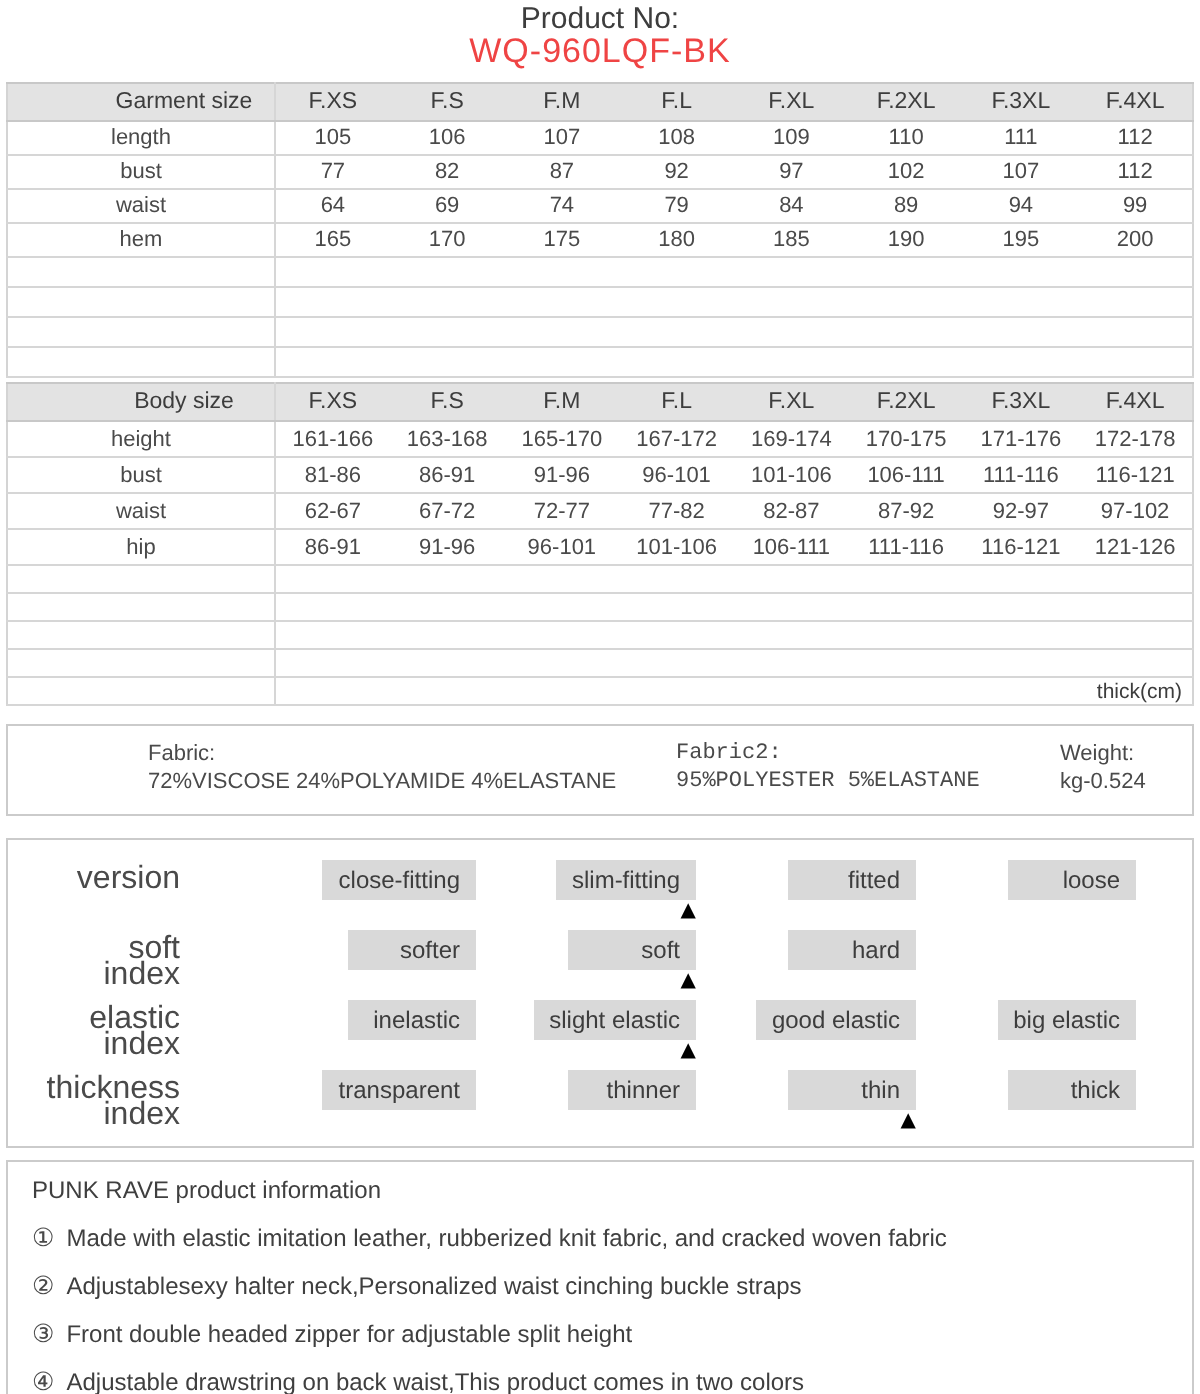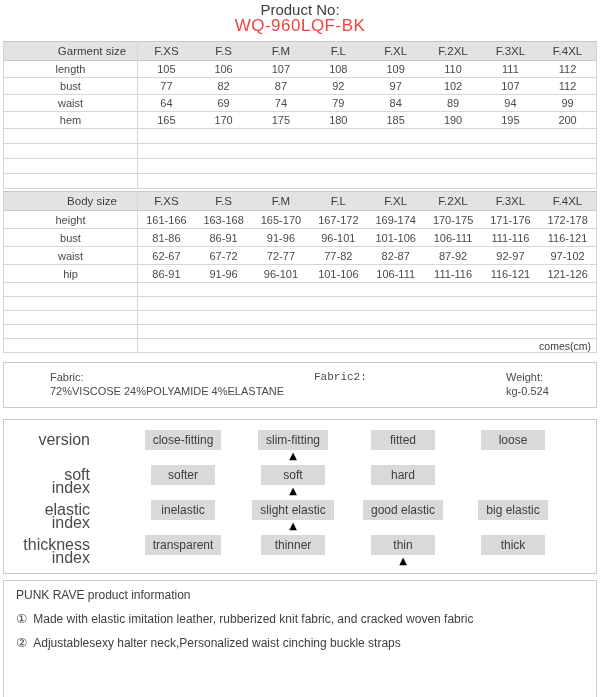--- a/index.html
+++ b/index.html
@@ -29,31 +29,31 @@
   .garment-size tr.empty td{height:14px;}
   .body-size tr.data td{height:17px;}
   .body-size tr.empty td{height:13px;}
   .body-size tr.unitrow td{height:13px;}
   .body-size td.unit{text-align:right;padding-right:5px;font-size:10.5px;color:#3d3d3d;}
 
   
   .fabric{margin-top:9px;border:1px solid #cbcbcb;display:flex;
     padding:7px 0 9px;font-size:11px;line-height:14px;color:#4a4a4a;}
   .fabric-item{box-sizing:border-box;}
-  .fabric-item.f0{margin-left:46px;width:264px;}
+  .fabric-item.f0{margin-left:70px;width:264px;}
   .fabric-item.f1{width:192px;font-family:Liberation Mono, monospace;}
   .fabric-item.f2{flex:1;}
 
   
   .attrs{margin-top:11px;border:1px solid #cbcbcb;padding:10px 0 3px;}
   .attr-row{display:flex;align-items:flex-start;margin-bottom:4px;}
   .attr-label{width:86px;padding:3px 24px 0 0;text-align:right;
     font-size:16px;line-height:13px;color:#4a4a4a;flex:none;}
   .attr-opts{display:flex;width:440px;margin-left:14px;}
-  .opt-cell{width:110px;text-align:center;}
+  .opt-cell{width:110px;text-align:right;}
   .opt-btn{display:inline-block;background:#d9d9d9;color:#3d3d3d;
     font-size:12px;line-height:20px;min-width:64px;padding:0 8px;box-sizing:border-box;}
   .opt-arrow{font-size:10px;line-height:11px;height:11px;color:#000;
     visibility:hidden;font-family:"DejaVu Sans", sans-serif;}
   .opt-cell.selected .opt-arrow{visibility:visible;}
 
   
   .info{margin-top:6px;border:1px solid #cbcbcb;padding:7px 12px;
     font-size:12px;color:#3f3f3f;box-sizing:border-box;height:126px;}
   .info-title{line-height:14px;}
@@ -218,32 +218,33 @@
         <tr class="empty">
           <td class="rowlabel"></td>
           <td colspan="8"></td>
         </tr>
         <tr class="empty">
           <td class="rowlabel"></td>
           <td colspan="8"></td>
         </tr>
         <tr class="unitrow">
           <td class="rowlabel"></td>
-          <td colspan="8" class="unit">comes(cm)</td>
+          <td colspan="8" class="unit">thick(cm)</td>
         </tr>
       </tbody>
     </table>
 
   <div class="fabric" id="fabric-box">
       <div class="fabric-item f0">
         <div>Fabric:</div>
         <div>72%VISCOSE 24%POLYAMIDE 4%ELASTANE</div>
       </div>
       <div class="fabric-item f1">
         <div>Fabric2:</div>
+        <div>95%POLYESTER 5%ELASTANE</div>
       </div>
       <div class="fabric-item f2">
         <div>Weight:</div>
         <div>kg-0.524</div>
       </div>
     </div>
 
   <div class="attrs" id="attrs-box">
       <div class="attr-row">
         <div class="attr-label">
@@ -291,16 +292,18 @@
           <div class="opt-cell"><span class="opt-btn">thick</span><div class="opt-arrow">▲</div></div>
         </div>
       </div>
     </div>
 
   <div class="info">
     <div class="info-title">PUNK RAVE product information</div>
     <div id="info-items">
         <div class="info-item"><span class="info-num">①</span><span>Made with elastic imitation leather, rubberized knit fabric, and cracked woven fabric</span></div>
         <div class="info-item"><span class="info-num">②</span><span>Adjustablesexy halter neck,Personalized waist cinching buckle straps</span></div>
+        <div class="info-item"><span class="info-num">③</span><span>Front double headed zipper for adjustable split height</span></div>
+        <div class="info-item"><span class="info-num">④</span><span>Adjustable drawstring on back waist,This product comes in two colors</span></div>
       </div>
   </div>
 
 </div>
 
 </body></html>

